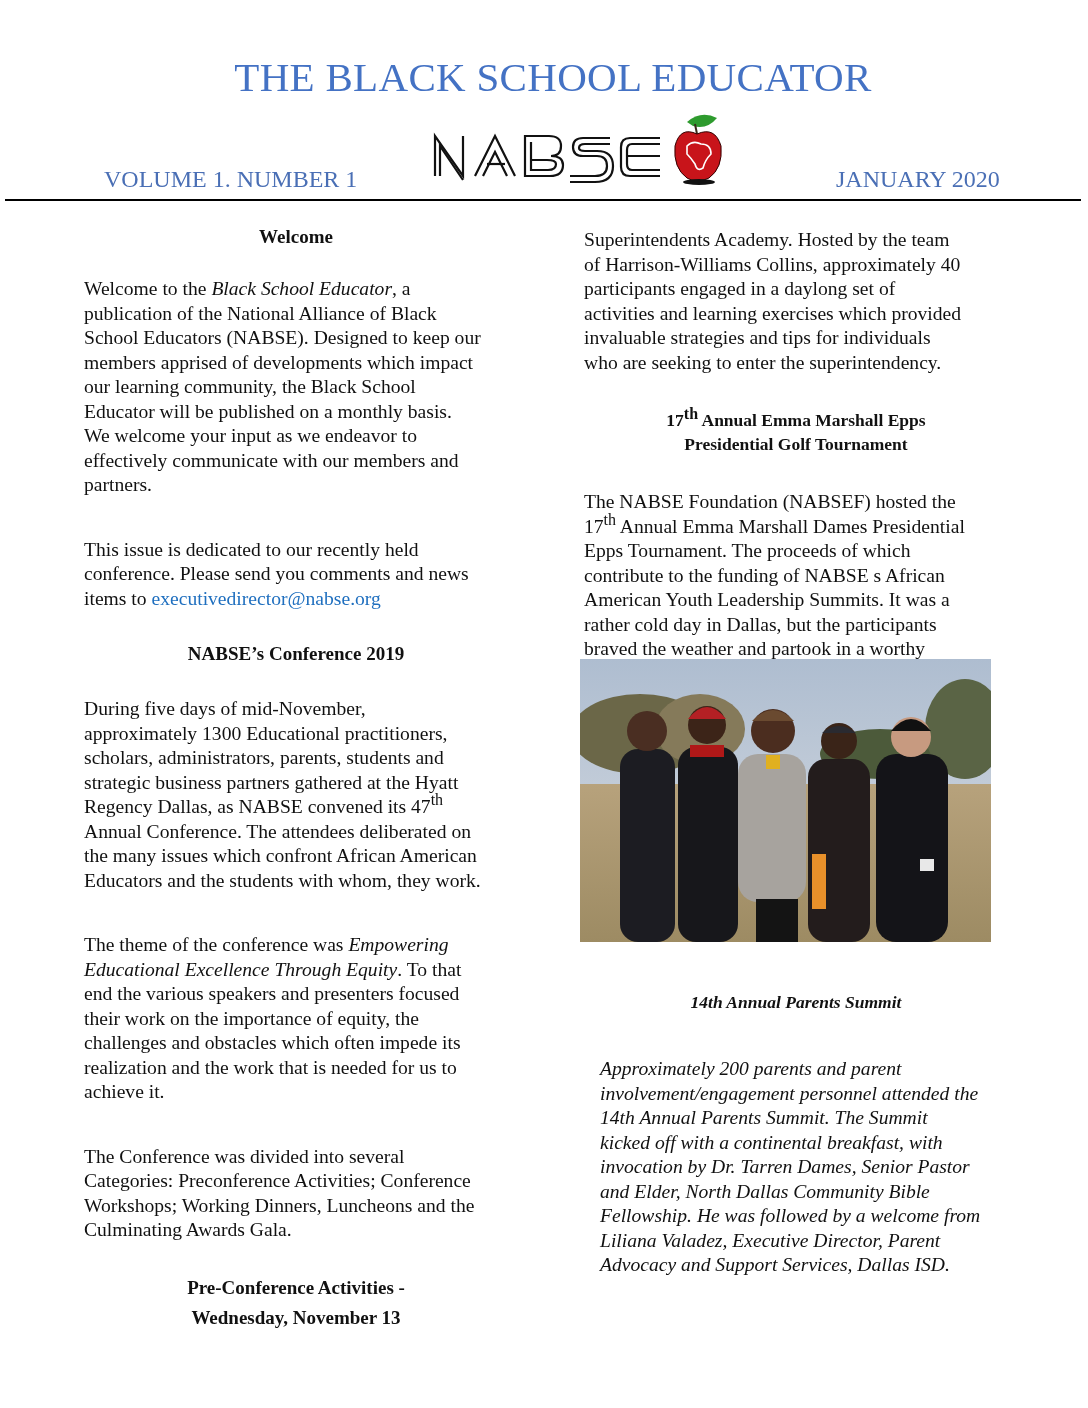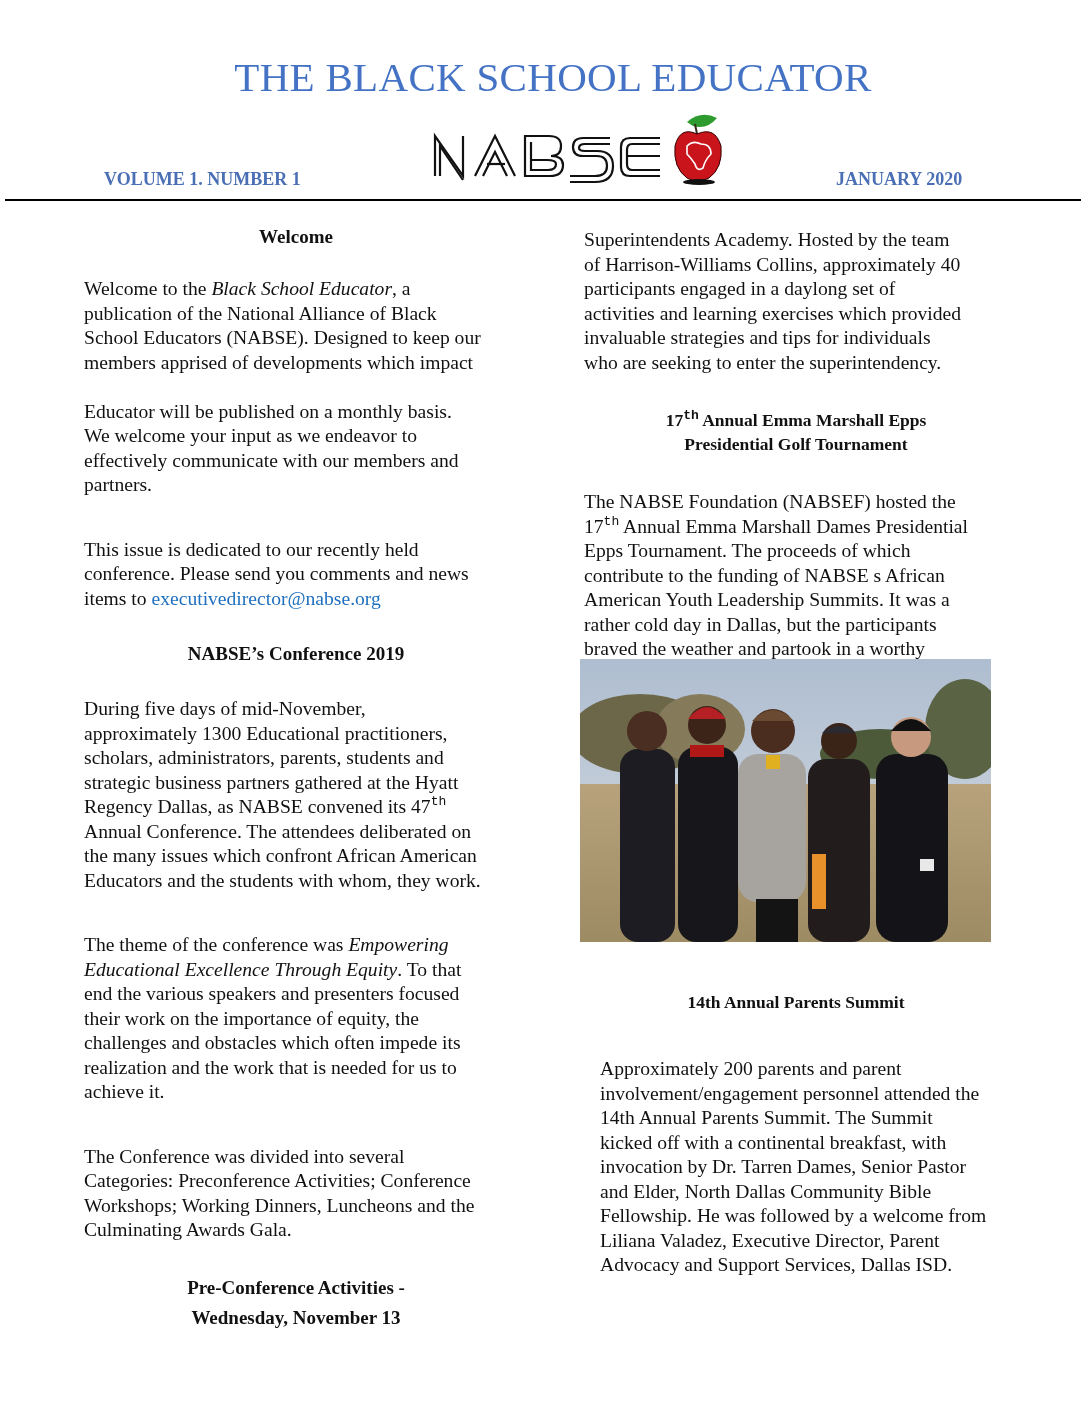--- a/index.html
+++ b/index.html
@@ -7,48 +7,48 @@
     width: 1088px; height: 1408px; position: relative; overflow: hidden;
     font-family: "Liberation Serif", "DejaVu Serif", serif;
     color: #111111;
   }
   .title {
     position: absolute; left: 0; width: 1088px; top: 53px;
     text-align: center; font-size: 41px; color: #4472C4;
     letter-spacing: 0.3px; line-height: 48px; padding-left: 9px;
   }
   .volume, .date {
-    position: absolute; top: 168px; font-size: 18px; font-weight: bold;
+    position: absolute; top: 168px; font-size: 24px; font-weight: normal;
     color: #4a6fb5; line-height: 22px;
   }
   .volume { left: 104px; }
   .date { left: 836px; }
   .logo {
     position: absolute; left: 425px; top: 108px; width: 310px; height: 80px;
   }
   .rule {
     position: absolute; left: 5px; top: 199px; width: 1076px; height: 2px; background: #000;
   }
   .col {
     position: absolute; width: 440px; font-size: 19.6px; line-height: 24.5px;
   }
   .col-left { left: 76px; top: 220px; }
   .col-right { left: 576px; top: 220px; }
   .col p { margin: 8px; }
   .h-center { text-align: center; font-weight: bold; margin: 0; }
   .h-big { font-size: 19px; line-height: 30px; }
   .h-small { font-size: 17.5px; line-height: 24px; }
   .h-lead { font-weight: bold; }
-  sup { font-size: 13px; line-height: 0; vertical-align: super; font-family: Liberation Mono, monospace; }
+  sup { font-size: 16px; line-height: 0; vertical-align: super; }
   .email { color: #1f6fbf; }
   .photo {
     position: absolute; left: 580px; top: 659px; width: 411px; height: 283px;
     overflow: hidden;
   }
-  .block { position: absolute; }
+  .block { position: absolute; font-style: italic; }
 </style>
 </head>
 <body>
 
 <div class="title">THE BLACK SCHOOL EDUCATOR</div>
 <div class="volume">VOLUME 1. NUMBER 1</div>
 <div class="date">JANUARY 2020</div>
 
 <div class="logo">
   <svg width="310" height="80" viewBox="0 0 310 80">
@@ -85,21 +85,21 @@
 <div class="rule"></div>
 
 <div class="col col-left">
   <div class="h-center h-big" style="margin-top:2px;">Welcome</div>
   <div style="height:17px;"></div>
   <p>
     <span>Welcome to the </span><i>Black School Educator</i><span>, a</span><br>
     <span>publication of the National Alliance of Black</span><br>
     <span>School Educators (NABSE). Designed to keep our</span><br>
     <span>members apprised of developments which impact</span><br>
-    <br>
+    <span>our learning community, the Black School</span><br>
     <span>Educator will be published on a monthly basis.</span><br>
     <span>We welcome your input as we endeavor to</span><br>
     <span>effectively communicate with our members and</span><br>
     <span>partners.</span>
   </p>
   <div style="height:24px;"></div>
   <p>
     <span>This issue is dedicated to our recently held</span><br>
     <span>conference. Please send you comments and news</span><br>
     <span>items to </span><a class="email">executivedirector@nabse.org</a>

